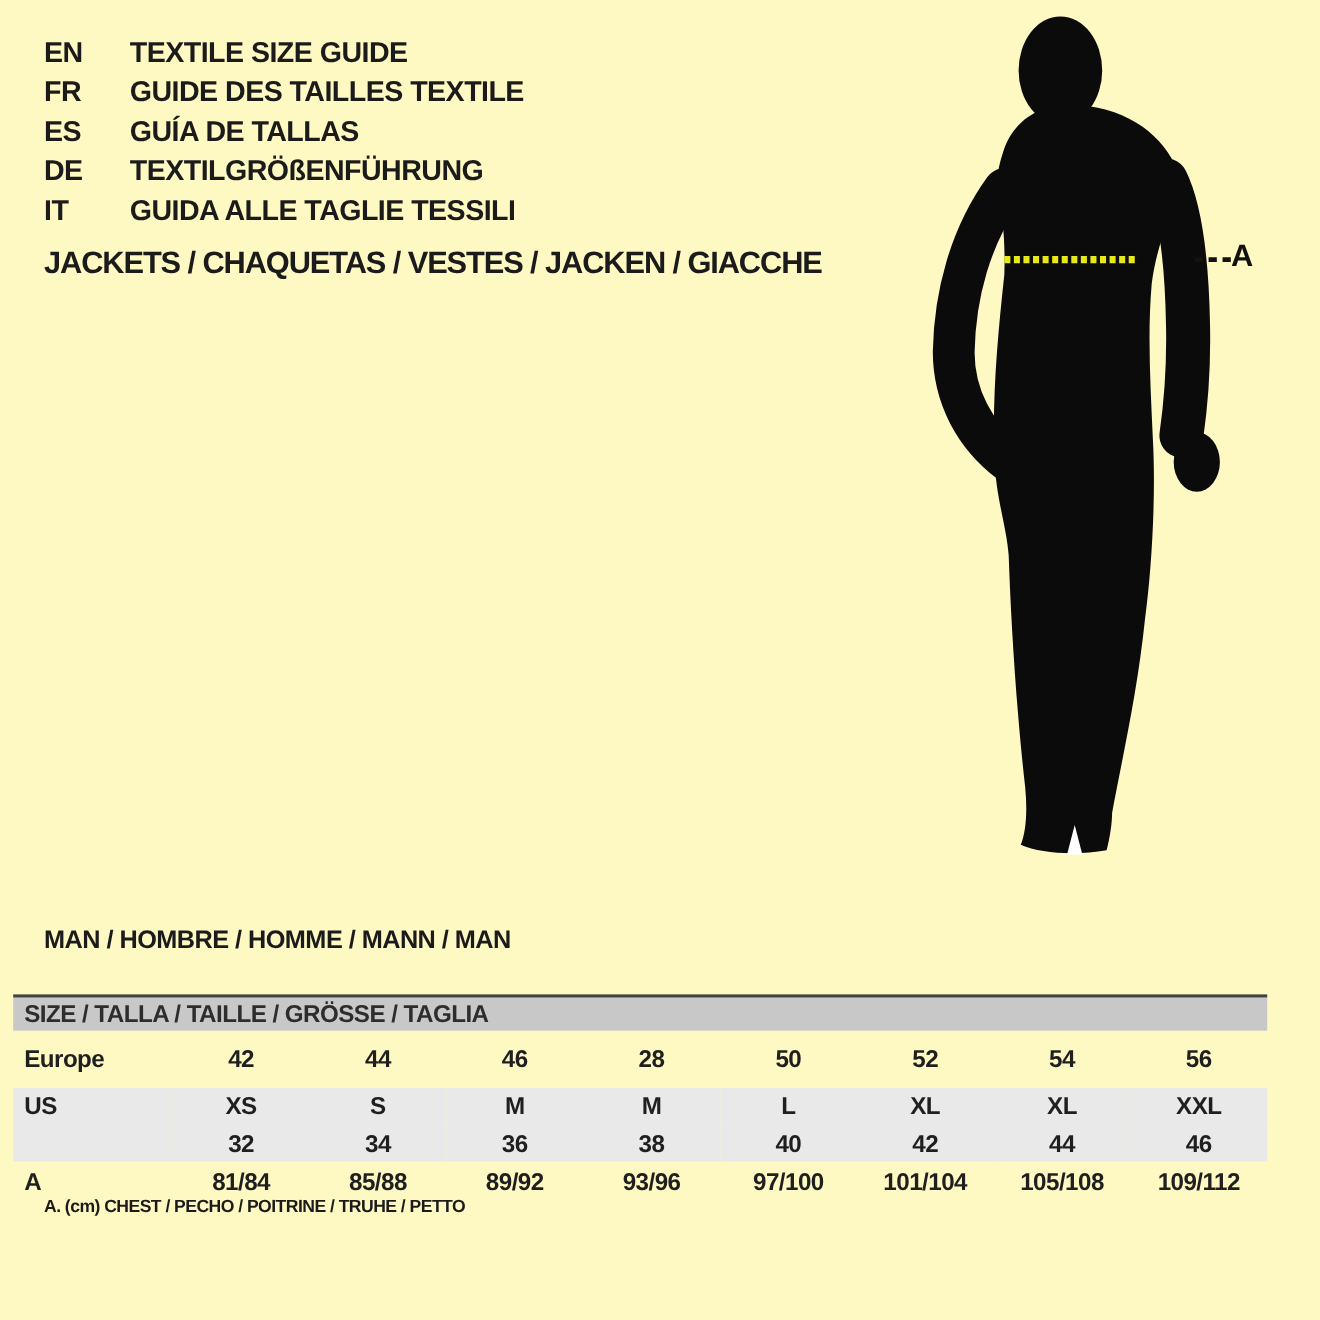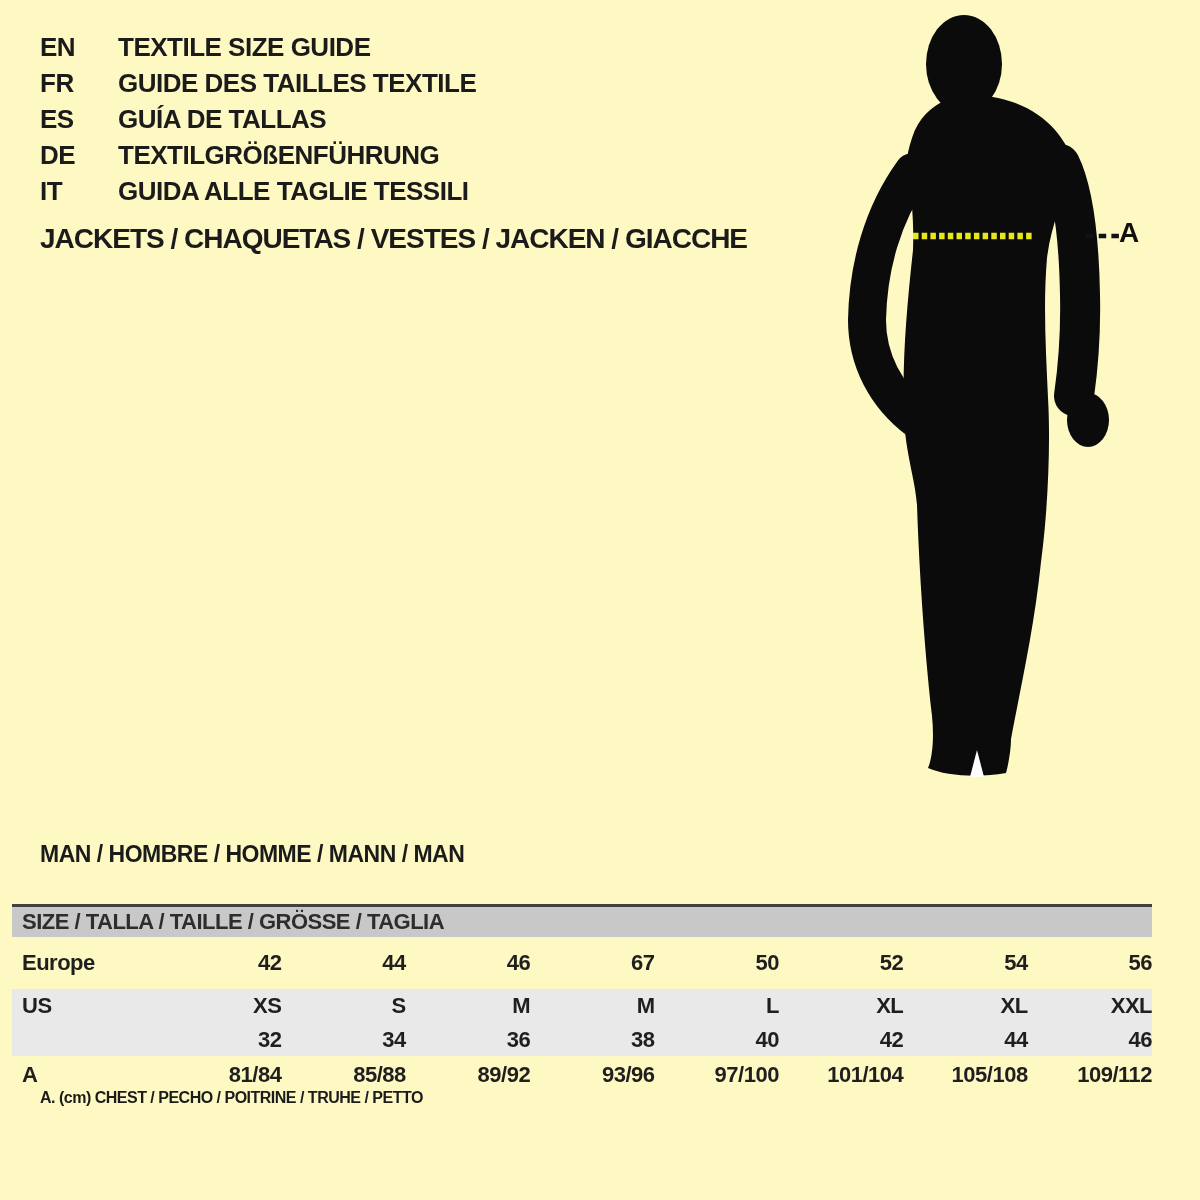--- a/index.html
+++ b/index.html
@@ -49,21 +49,21 @@
   .table-header {
     height: 30px; line-height: 30px; background: #c8c8c8;
     font-size: 22px; font-weight: bold; letter-spacing: -0.5px;
     color: #2d2d2d; padding-left: 10px;
   }
   .size-table table {
     width: 100%; border-collapse: collapse; table-layout: fixed;
     font-size: 22px; font-weight: bold; color: #1f1f1f;
   }
   .size-table col.c-label { width: 145px; }
-  .size-table td { text-align: right; letter-spacing: -0.5px; }
+  .size-table td { text-align: center; letter-spacing: -0.5px; }
   .size-table td.label { text-align: left; padding-left: 10px; }
   tr.r-europe td { height: 52px; }
   tr.r-us td { height: 34px; }
   tr.r-num td { height: 33px; }
   tr.r-a td { height: 37px; }
   tr.alt { background: #e9e9e9; }
 
   
   .footnote {
     position: absolute; left: 40px; top: 1089px;
@@ -158,21 +158,21 @@
           <col>
           <col>
           <col>
       </colgroup>
       <tbody>
         <tr class="r-europe">
           <td class="label">Europe</td>
           <td>42</td>
           <td>44</td>
           <td>46</td>
-          <td>67</td>
+          <td>28</td>
           <td>50</td>
           <td>52</td>
           <td>54</td>
           <td>56</td>
         </tr>
         <tr class="r-us alt">
           <td class="label">US</td>
           <td>XS</td>
           <td>S</td>
           <td>M</td>

